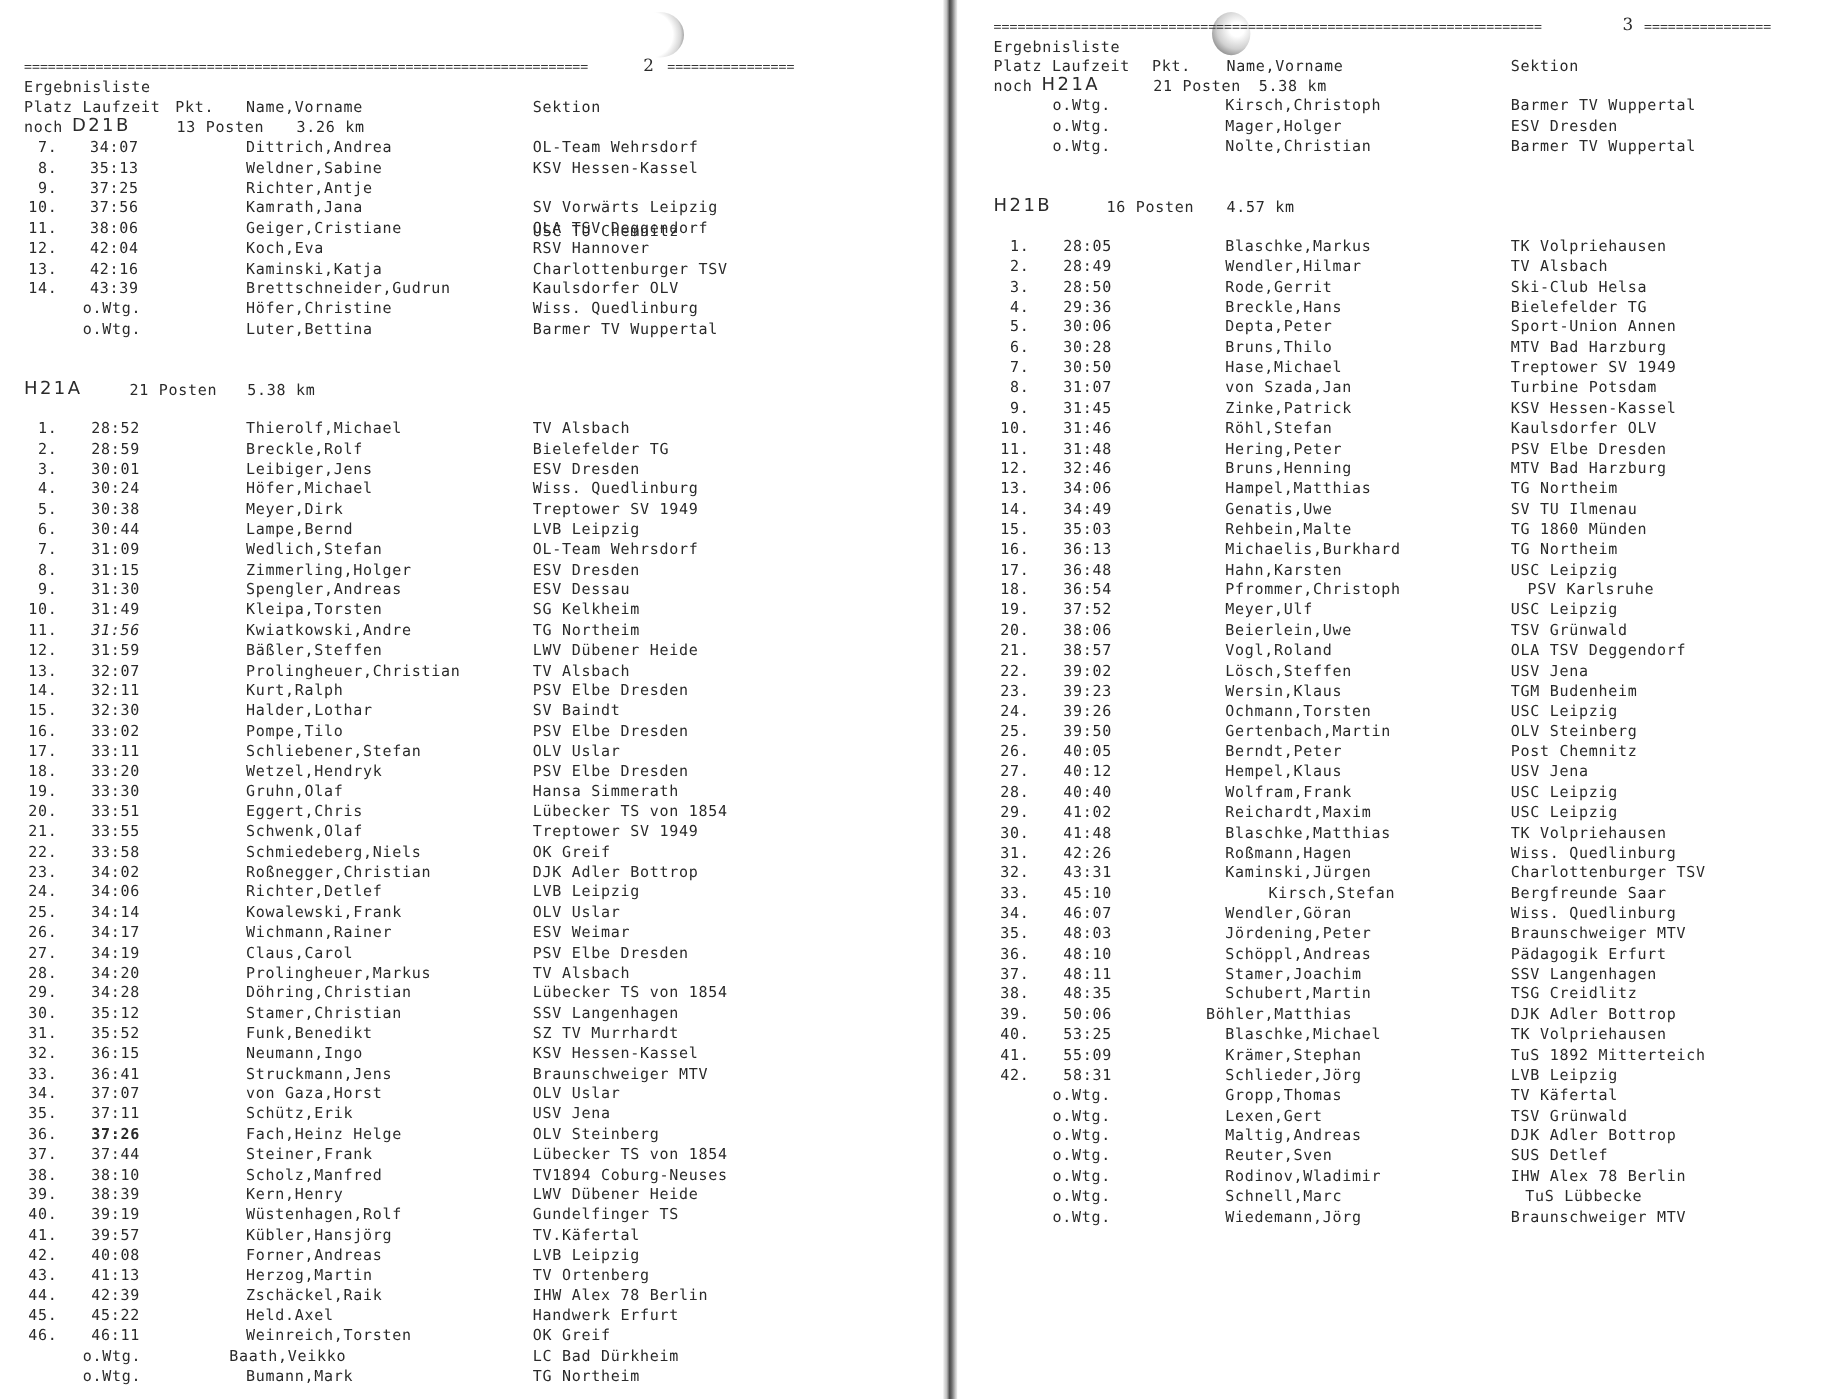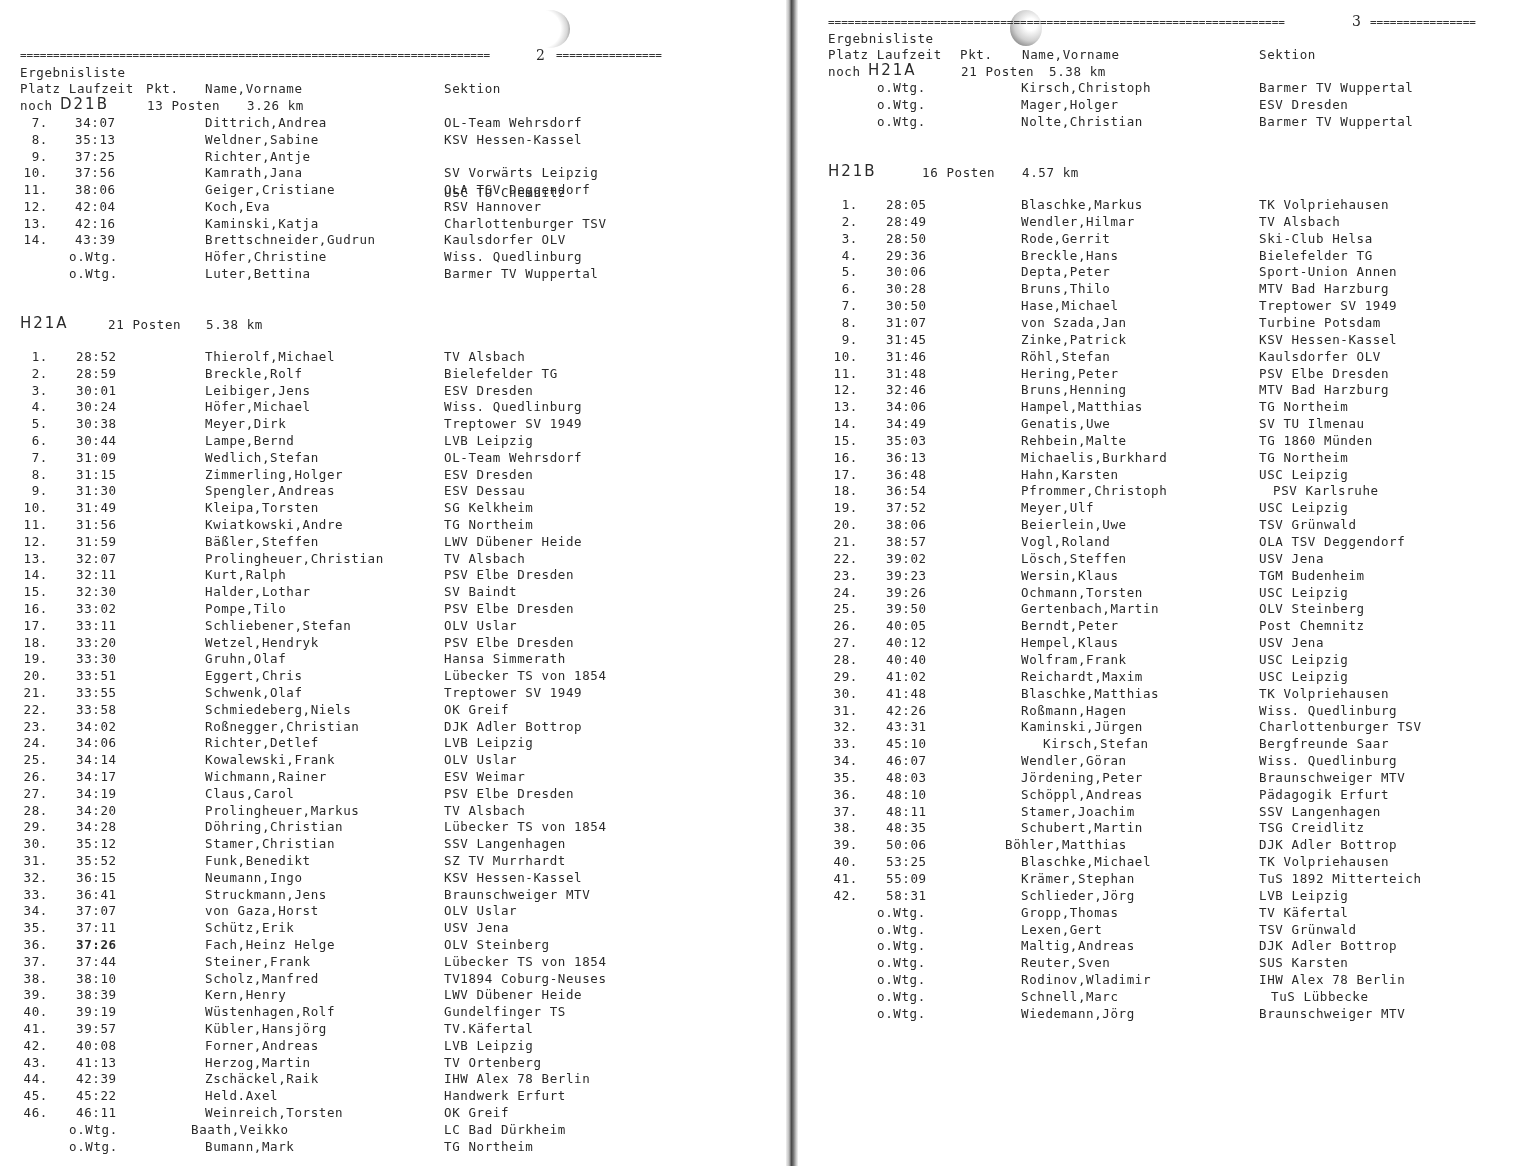--- a/index.html
+++ b/index.html
@@ -173,21 +173,21 @@
         <span style="left: 444px;">ESV Dessau</span>
       </div>
       <div class="row" style="top: 500.2px; left: 0px;">
         <span style="right: auto; left: 18px; width: 30px; text-align: right;">10.</span>
         <span style="left: 76px;">31:49</span>
         <span style="left: 205px;">Kleipa,Torsten</span>
         <span style="left: 444px;">SG Kelkheim</span>
       </div>
       <div class="row" style="top: 517px; left: 0px;">
         <span style="right: auto; left: 18px; width: 30px; text-align: right;">11.</span>
-        <span style="left: 76px;">31:56</span>
+        <span style="left: 76px; font-style: italic;">31:56</span>
         <span style="left: 205px;">Kwiatkowski,Andre</span>
         <span style="left: 444px;">TG Northeim</span>
       </div>
       <div class="row" style="top: 533.8px; left: 0px;">
         <span style="right: auto; left: 18px; width: 30px; text-align: right;">12.</span>
         <span style="left: 76px;">31:59</span>
         <span style="left: 205px;">Bäßler,Steffen</span>
         <span style="left: 444px;">LWV Dübener Heide</span>
       </div>
       <div class="row" style="top: 550.6px; left: 0px;">
@@ -650,21 +650,21 @@
       </div>
       <div class="row" style="top: 719.35px; left: 0px;">
         <span style="right: auto; left: 30px; width: 30px; text-align: right;">32.</span>
         <span style="left: 88px;">43:31</span>
         <span style="left: 223px;">Kaminski,Jürgen</span>
         <span style="left: 461px;">Charlottenburger TSV</span>
       </div>
       <div class="row" style="top: 736.2px; left: 0px;">
         <span style="right: auto; left: 30px; width: 30px; text-align: right;">33.</span>
         <span style="left: 88px;">45:10</span>
-        <span style="left: 209px; padding-left: 36px;">Kirsch,Stefan</span>
+        <span style="left: 223px; padding-left: 36px;">Kirsch,Stefan</span>
         <span style="left: 461px;">Bergfreunde Saar</span>
       </div>
       <div class="row" style="top: 753.05px; left: 0px;">
         <span style="right: auto; left: 30px; width: 30px; text-align: right;">34.</span>
         <span style="left: 88px;">46:07</span>
         <span style="left: 223px;">Wendler,Göran</span>
         <span style="left: 461px;">Wiss. Quedlinburg</span>
       </div>
       <div class="row" style="top: 769.9px; left: 0px;">
         <span style="right: auto; left: 30px; width: 30px; text-align: right;">35.</span>
@@ -729,21 +729,21 @@
       <div class="row" style="top: 938.4px; left: 0px;">
         <span style="right: auto; left: 30px; width: 30px; text-align: right;"></span>
         <span style="left: 79px;">o.Wtg.</span>
         <span style="left: 223px;">Maltig,Andreas</span>
         <span style="left: 461px;">DJK Adler Bottrop</span>
       </div>
       <div class="row" style="top: 955.25px; left: 0px;">
         <span style="right: auto; left: 30px; width: 30px; text-align: right;"></span>
         <span style="left: 79px;">o.Wtg.</span>
         <span style="left: 223px;">Reuter,Sven</span>
-        <span style="left: 461px;">SUS Karsten</span>
+        <span style="left: 461px;">SUS Detlef</span>
       </div>
       <div class="row" style="top: 972.1px; left: 0px;">
         <span style="right: auto; left: 30px; width: 30px; text-align: right;"></span>
         <span style="left: 79px;">o.Wtg.</span>
         <span style="left: 223px;">Rodinov,Wladimir</span>
         <span style="left: 461px;">IHW Alex 78 Berlin</span>
       </div>
       <div class="row" style="top: 988.95px; left: 0px;">
         <span style="right: auto; left: 30px; width: 30px; text-align: right;"></span>
         <span style="left: 79px;">o.Wtg.</span>

